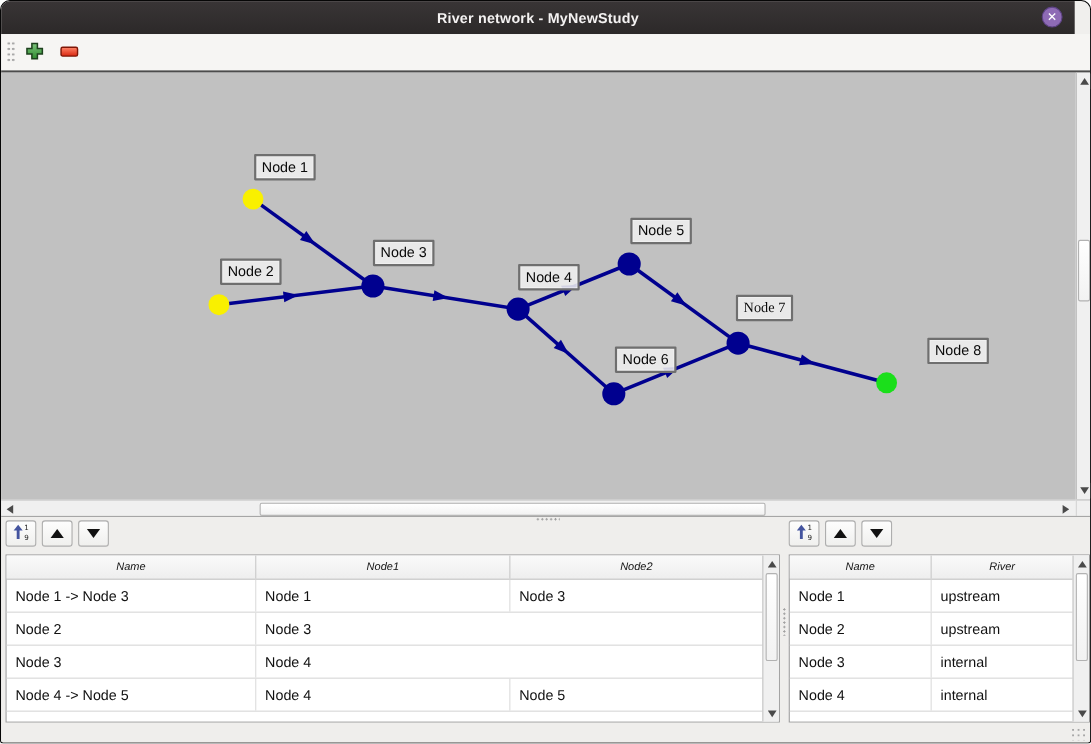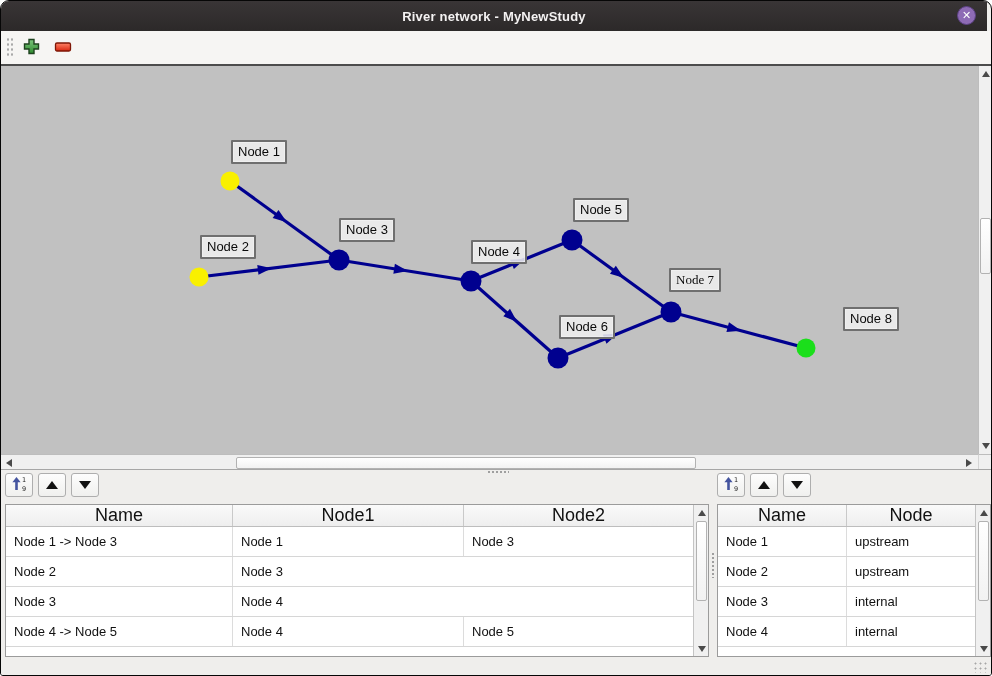--- a/index.html
+++ b/index.html
@@ -1,19 +1,19 @@
 <!DOCTYPE html>
 <html><head>
 <meta charset="utf-8">
 <style>
   html,body{margin:0;padding:0;background:#ffffff;font-family:"Liberation Sans","DejaVu Sans",sans-serif;}
   .window{position:relative;width:990px;height:674px;margin:0;border:1px solid #060606;
           border-radius:9px 9px 3px 3px;overflow:hidden;background:#f0efed;}
   
-  .titlebar{position:absolute;left:0;top:0;right:4px;height:30px;
+  .titlebar{position:absolute;left:0;top:0;right:14px;height:30px;
             background:linear-gradient(#393536,#2c2929);display:flex;align-items:center;justify-content:center;}
   .titlebar .title{color:#f4f2f2;font-size:13px;font-weight:bold;letter-spacing:.2px;}
   .close-btn{position:absolute;right:11px;top:5px;width:19px;height:19px;border-radius:50%;
              background:#8e6bb5;border:1px solid #5e4386;display:flex;align-items:center;justify-content:center;
              color:#fff;font-size:11px;font-weight:bold;cursor:default;box-sizing:border-box;}
   
   .toolbar{position:absolute;left:0;top:30px;right:0;height:33px;background:#f6f5f3;}
   .tb-grip{position:absolute;left:5px;top:6px;width:8px;height:21px;
            background-image:radial-gradient(circle,#a9a9a9 1px,transparent 1.3px);background-size:4px 5px;}
   .tb-btn{position:absolute;top:8px;width:20px;height:18px;background:transparent;border:none;padding:0;
@@ -43,21 +43,21 @@
                 background-image:radial-gradient(circle,#9f9f9f 0.9px,transparent 1.1px);background-size:4px 4px;}
   .v-split-grip{position:absolute;left:710px;top:551px;width:4px;height:26px;
                 background-image:radial-gradient(circle,#9f9f9f 0.9px,transparent 1.1px);background-size:4px 4px;}
   .mini-btn{position:absolute;width:28px;height:24px;border:1px solid #aeaeae;border-radius:3px;
             background:linear-gradient(#fdfdfd,#f0f0ee);display:flex;align-items:center;justify-content:center;padding:0;}
   .tri-btn-up{width:0;height:0;border-left:6px solid transparent;border-right:6px solid transparent;border-bottom:8px solid #111;}
   .tri-btn-dn{width:0;height:0;border-left:6px solid transparent;border-right:6px solid transparent;border-top:8px solid #111;}
   
   .table{position:absolute;background:#ffffff;border:1px solid #9b9b9b;box-sizing:border-box;}
   .thead{display:grid;height:22px;background:linear-gradient(#fafafa,#eeeeee);border-bottom:1px solid #bdbdbd;box-sizing:border-box;}
-  .th{font-size:18px;color:#111;display:flex;align-items:center;justify-content:center;border-right:1px solid #c9c9c9;box-sizing:border-box;}
+  .th{font-size:10px;color:#111;display:flex;align-items:center;justify-content:center;border-right:1px solid #c9c9c9;box-sizing:border-box;font-style:italic;}
   .th:last-child{border-right:none;text-align:right;}
   .tr{display:grid;height:30px;border-bottom:1px solid #d6d6d6;box-sizing:border-box;}
   .td{font-size:13px;color:#111;display:flex;align-items:center;padding-left:8px;border-right:1px solid #dcdcdc;box-sizing:border-box;white-space:nowrap;overflow:hidden;}
   .td:last-child{border-right:none;}
   .tbl-scroll{position:absolute;right:0;top:0;bottom:0;width:15px;background:#f0f0f0;border-left:1px solid #c4c4c4;box-sizing:border-box;}
   
   .statusbar{position:absolute;left:0;bottom:0;right:0;height:18px;background:#efeeec;}
   .resize-grip{position:absolute;right:3px;bottom:2px;width:16px;height:13px;
                background-image:radial-gradient(circle,#a6a6a6 0.9px,transparent 1.1px);background-size:5px 5px;background-position:1px 1px;}
 </style>
@@ -235,21 +235,21 @@
       <div class="sb-thumb" style="left:2px;top:16px;width:11px;height:80px;"></div>
       <div class="sb-btn" style="left:1px;bottom:1px;width:13px;height:13px;background:transparent;">
           <span class="tri tri-dn"></span>
         </div>
     </div>
   </div>
 
   <div class="table" id="nodes-table" style="left:716px;top:503px;width:274px;height:153px;">
     <div class="thead" style="grid-template-columns: 129px 128px;">
         <div class="th">Name</div>
-        <div class="th">Node</div>
+        <div class="th">River</div>
       </div>
     <div class="tbody">
         <div class="tr" style="grid-template-columns: 129px 128px;">
           <div class="td">Node 1</div>
           <div class="td">upstream</div>
         </div>
         <div class="tr" style="grid-template-columns: 129px 128px;">
           <div class="td">Node 2</div>
           <div class="td">upstream</div>
         </div>

